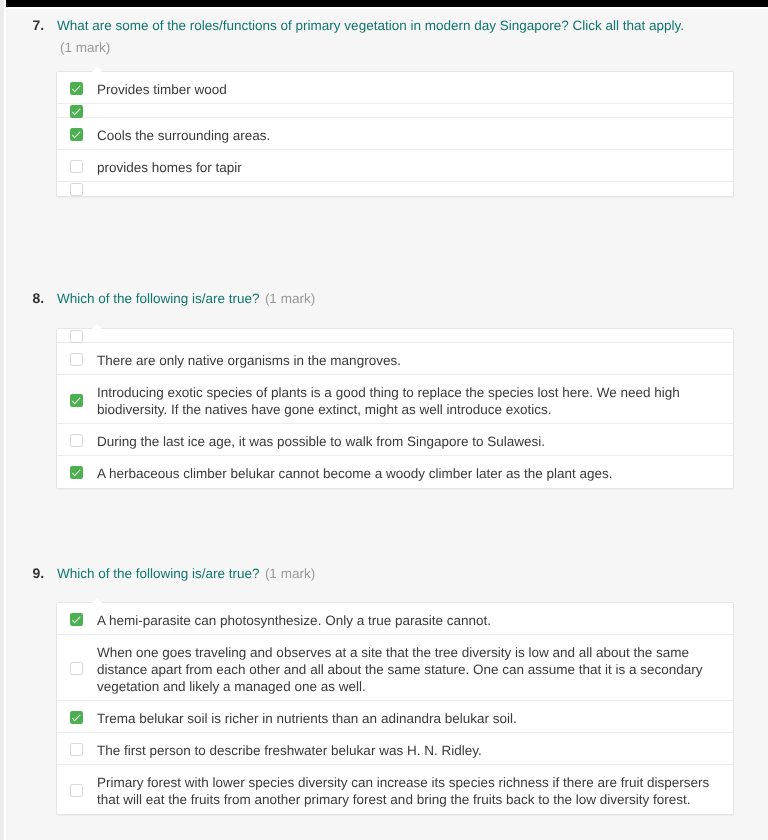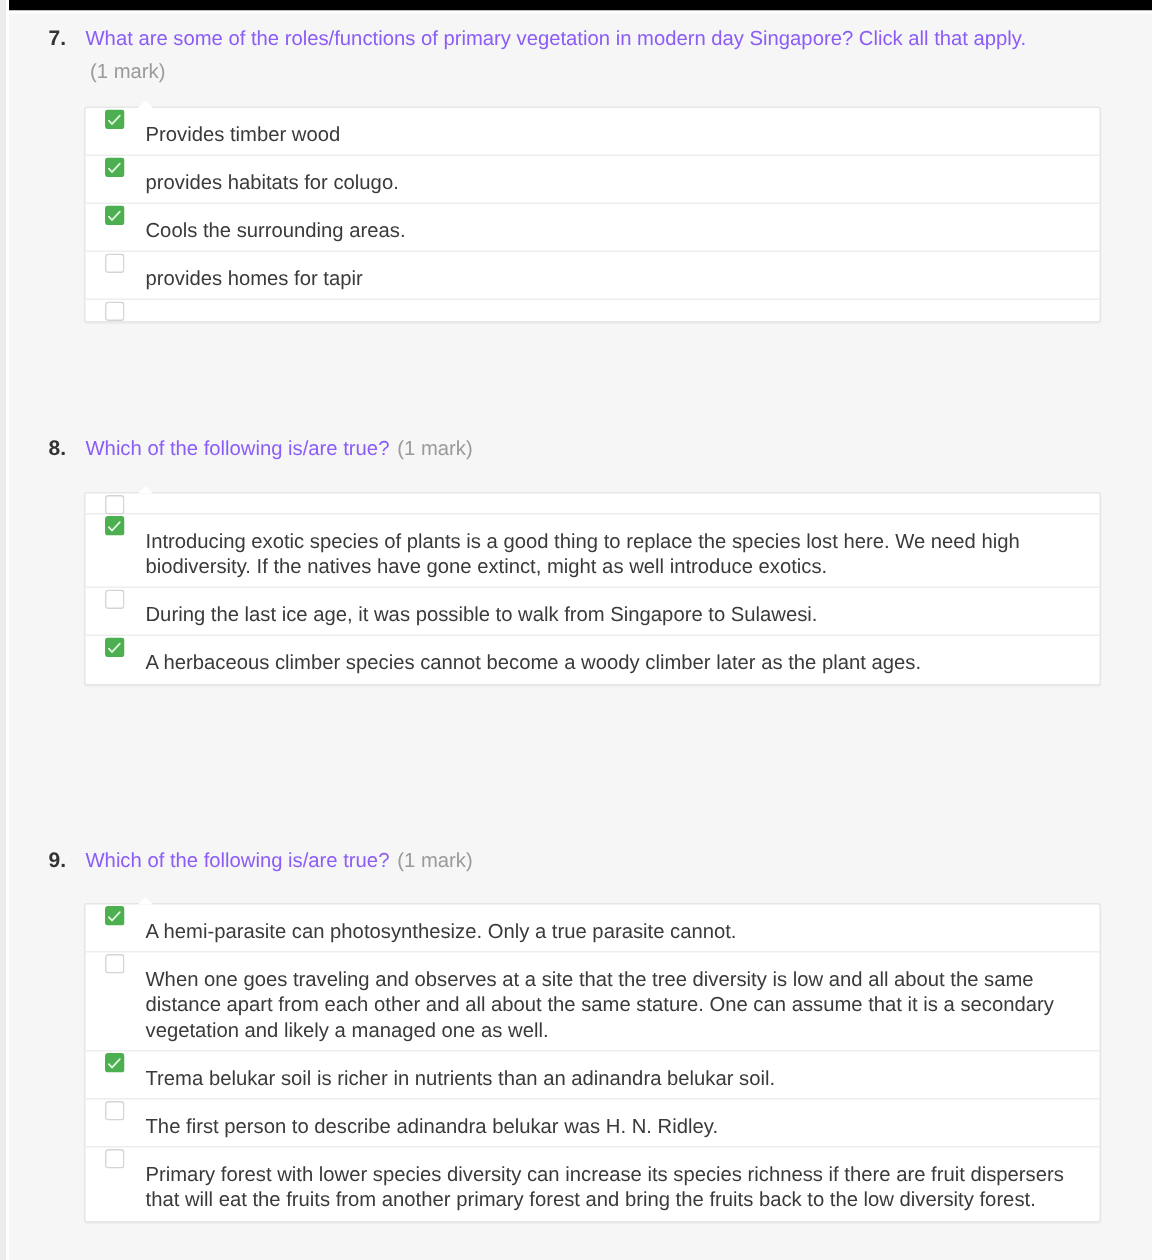--- a/index.html
+++ b/index.html
@@ -14,29 +14,29 @@
   .page, .left-gutter, .top-bar{ -webkit-font-smoothing:antialiased; }
   .left-gutter{position:absolute;left:0;top:0;width:4px;height:840px;background:#ececec;z-index:3;}
   .gutter-edge{position:absolute;left:4px;top:0;width:1.6px;height:840px;background:#ffffff;z-index:3;}
   .top-bar{position:absolute;left:5px;top:0;width:763px;height:7px;background:#000;z-index:2;}
   .top-bar-edge{position:absolute;left:5px;top:7px;width:763px;height:1.5px;background:#fff;z-index:2;}
   .page{position:absolute;left:5px;top:7px;width:763px;height:833px;background:#f6f6f6;will-change:transform;}
 
   .q-block{position:absolute;left:0;width:763px;}
   .q-head{position:relative;padding-left:52px;font-size:13.5px;line-height:17px;}
   .q-num{position:absolute;left:27.4px;top:0;font-size:14px;font-weight:bold;color:#333;line-height:17px;}
-  .q-text{display:inline;font-size:13.5px;color:#8b5cf6;line-height:17px;}
+  .q-text{display:inline;font-size:13.5px;color:#0f766e;line-height:17px;}
   
   .q-mark{display:inline;font-size:13.5px;color:#9a9a9a;margin-left:1.5px;}
   .q-mark-block{display:block;font-size:13.5px;color:#9a9a9a;margin-top:5px;margin-left:3px;}
 
   .card{position:relative;margin-left:51px;margin-top:var(--cardgap,15px);width:676px;background:#fff;
         border:1px solid #e6e6e6;border-radius:2px;
         box-shadow:0 1px 1px rgba(0,0,0,0.045);}
-  .opt{position:relative;display:flex;align-items:flex-start;
+  .opt{position:relative;display:flex;align-items:center;
        border-bottom:1px solid #ededed;
        padding:0 11px 0 13px;box-sizing:border-box;}
   .opt:last-child{border-bottom:1px solid transparent;}
   .cbx{flex:0 0 auto;width:13px;height:13px;margin-right:14px;position:relative;top:1px;}
   .cbx svg{display:block;}
   .opt-label{font-size:13.5px;color:#3a3a3a;line-height:17px;padding:9px 0 5px;}
   .notch{position:absolute;left:35.2px;top:-5px;width:0;height:0;
          border-left:5.5px solid transparent;border-right:5.5px solid transparent;
          border-bottom:5px solid #fff;}
 </style>
@@ -66,21 +66,20 @@
             </span>
     <span class="opt-label">Provides timber wood</span>
   </div>
           <div class="opt">
     <span class="cbx">
               <svg width="13" height="13" viewBox="0 0 26 26">
                 <rect x="0" y="0" width="26" height="26" rx="4.5" ry="4.5" fill="#4caf50"></rect>
                 <path d="M5.2 14.8 L9.2 19.4 L19.8 8.2" fill="none" stroke="#e6f7e6" stroke-width="2.3" stroke-linecap="round" stroke-linejoin="round"></path>
               </svg>
             </span>
-    <span class="opt-label">provides habitats for colugo.</span>
   </div>
           <div class="opt">
     <span class="cbx">
               <svg width="13" height="13" viewBox="0 0 26 26">
                 <rect x="0" y="0" width="26" height="26" rx="4.5" ry="4.5" fill="#4caf50"></rect>
                 <path d="M5.2 14.8 L9.2 19.4 L19.8 8.2" fill="none" stroke="#e6f7e6" stroke-width="2.3" stroke-linecap="round" stroke-linejoin="round"></path>
               </svg>
             </span>
     <span class="opt-label">Cools the surrounding areas.</span>
   </div>
@@ -112,20 +111,28 @@
     <div class="opt">
     <span class="cbx">
               <svg width="13" height="13" viewBox="0 0 26 26">
                 <rect x="1" y="1" width="24" height="24" rx="3.5" ry="3.5" fill="#ffffff" stroke="#d4d4d4" stroke-width="1.8"></rect>
               </svg>
             </span>
   </div>
           <div class="opt">
     <span class="cbx">
               <svg width="13" height="13" viewBox="0 0 26 26">
+                <rect x="1" y="1" width="24" height="24" rx="3.5" ry="3.5" fill="#ffffff" stroke="#d4d4d4" stroke-width="1.8"></rect>
+              </svg>
+            </span>
+    <span class="opt-label">There are only native organisms in the mangroves.</span>
+  </div>
+          <div class="opt">
+    <span class="cbx">
+              <svg width="13" height="13" viewBox="0 0 26 26">
                 <rect x="0" y="0" width="26" height="26" rx="4.5" ry="4.5" fill="#4caf50"></rect>
                 <path d="M5.2 14.8 L9.2 19.4 L19.8 8.2" fill="none" stroke="#e6f7e6" stroke-width="2.3" stroke-linecap="round" stroke-linejoin="round"></path>
               </svg>
             </span>
     <span class="opt-label">Introducing exotic species of plants is a good thing to replace the species lost here. We need high biodiversity. If the natives have gone extinct, might as well introduce exotics.</span>
   </div>
           <div class="opt">
     <span class="cbx">
               <svg width="13" height="13" viewBox="0 0 26 26">
                 <rect x="1" y="1" width="24" height="24" rx="3.5" ry="3.5" fill="#ffffff" stroke="#d4d4d4" stroke-width="1.8"></rect>
@@ -133,21 +140,21 @@
             </span>
     <span class="opt-label">During the last ice age, it was possible to walk from Singapore to Sulawesi.</span>
   </div>
           <div class="opt">
     <span class="cbx">
               <svg width="13" height="13" viewBox="0 0 26 26">
                 <rect x="0" y="0" width="26" height="26" rx="4.5" ry="4.5" fill="#4caf50"></rect>
                 <path d="M5.2 14.8 L9.2 19.4 L19.8 8.2" fill="none" stroke="#e6f7e6" stroke-width="2.3" stroke-linecap="round" stroke-linejoin="round"></path>
               </svg>
             </span>
-    <span class="opt-label">A herbaceous climber species cannot become a woody climber later as the plant ages.</span>
+    <span class="opt-label">A herbaceous climber belukar cannot become a woody climber later as the plant ages.</span>
   </div>
         </div>
   </div>
       <div class="q-block" style="top: 558px; --cardgap: 20px;">
     <div class="q-head">
       <span class="q-num">9.</span>
       <span class="q-text">Which of the following is/are true?</span>
       <span class="q-mark">(1 mark)</span>
     </div>
     <div class="card">
@@ -177,21 +184,21 @@
               </svg>
             </span>
     <span class="opt-label">Trema belukar soil is richer in nutrients than an adinandra belukar soil.</span>
   </div>
           <div class="opt">
     <span class="cbx">
               <svg width="13" height="13" viewBox="0 0 26 26">
                 <rect x="1" y="1" width="24" height="24" rx="3.5" ry="3.5" fill="#ffffff" stroke="#d4d4d4" stroke-width="1.8"></rect>
               </svg>
             </span>
-    <span class="opt-label">The first person to describe adinandra belukar was H. N. Ridley.</span>
+    <span class="opt-label">The first person to describe freshwater belukar was H. N. Ridley.</span>
   </div>
           <div class="opt">
     <span class="cbx">
               <svg width="13" height="13" viewBox="0 0 26 26">
                 <rect x="1" y="1" width="24" height="24" rx="3.5" ry="3.5" fill="#ffffff" stroke="#d4d4d4" stroke-width="1.8"></rect>
               </svg>
             </span>
     <span class="opt-label">Primary forest with lower species diversity can increase its species richness if there are fruit dispersers that will eat the fruits from another primary forest and bring the fruits back to the low diversity forest.</span>
   </div>
         </div>

